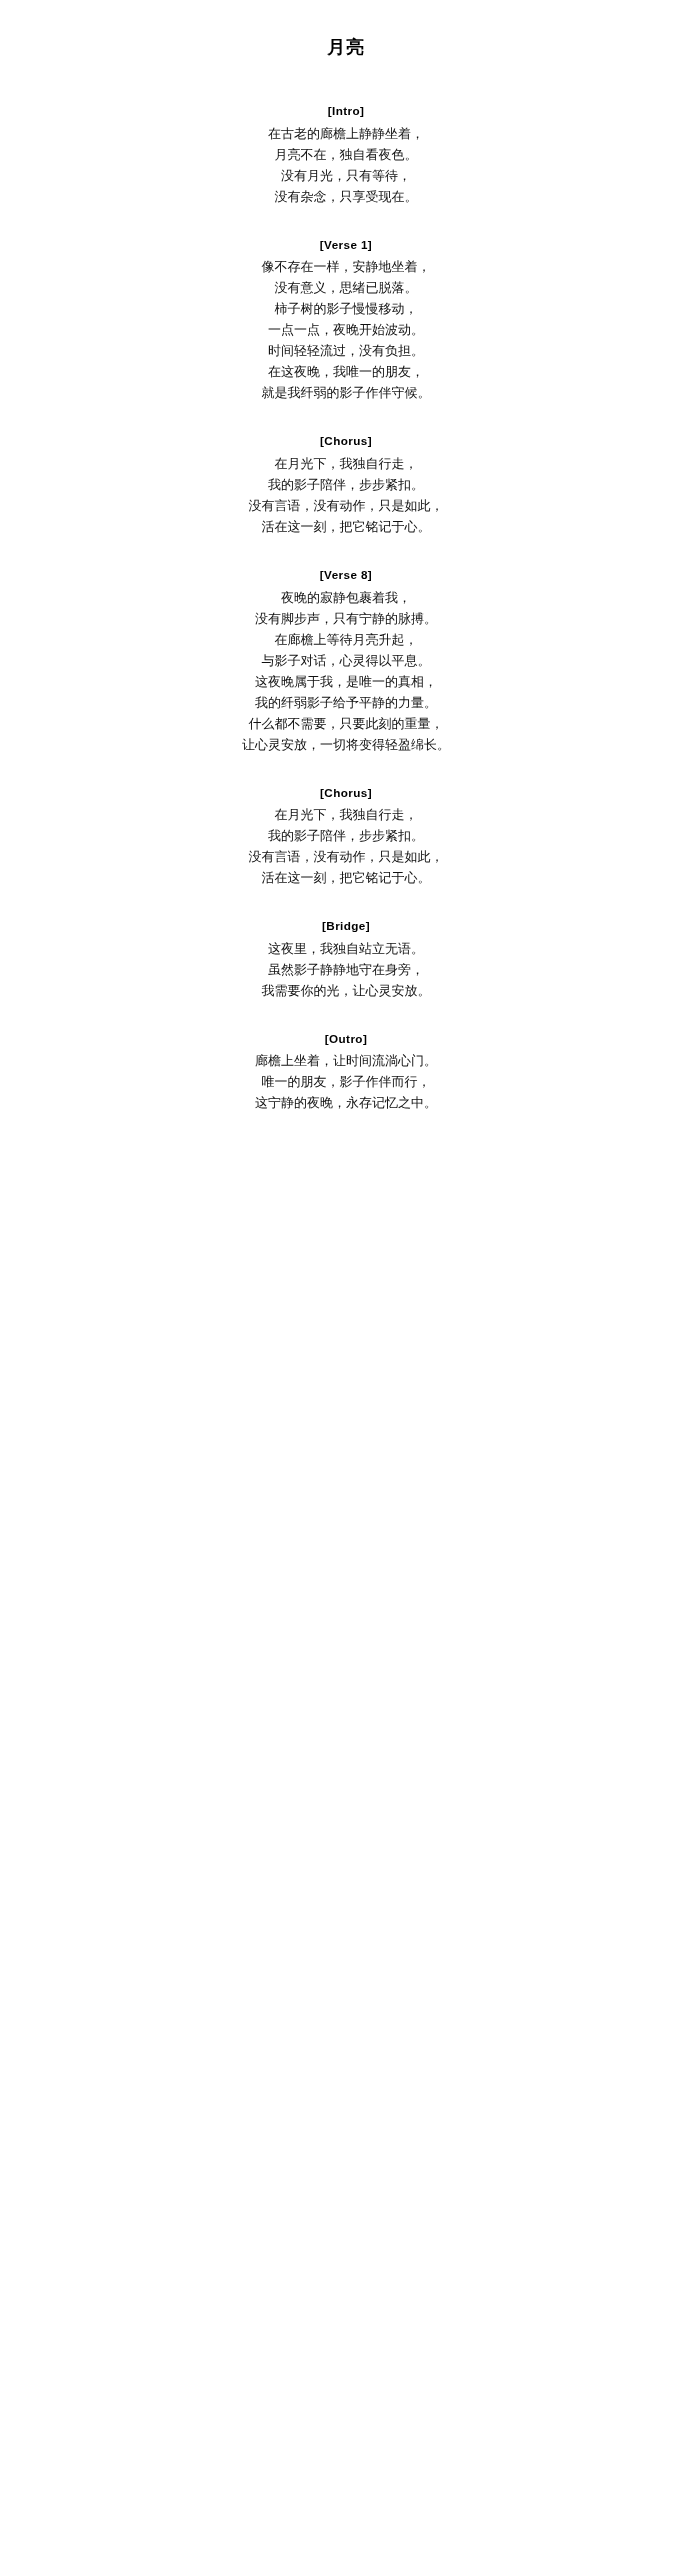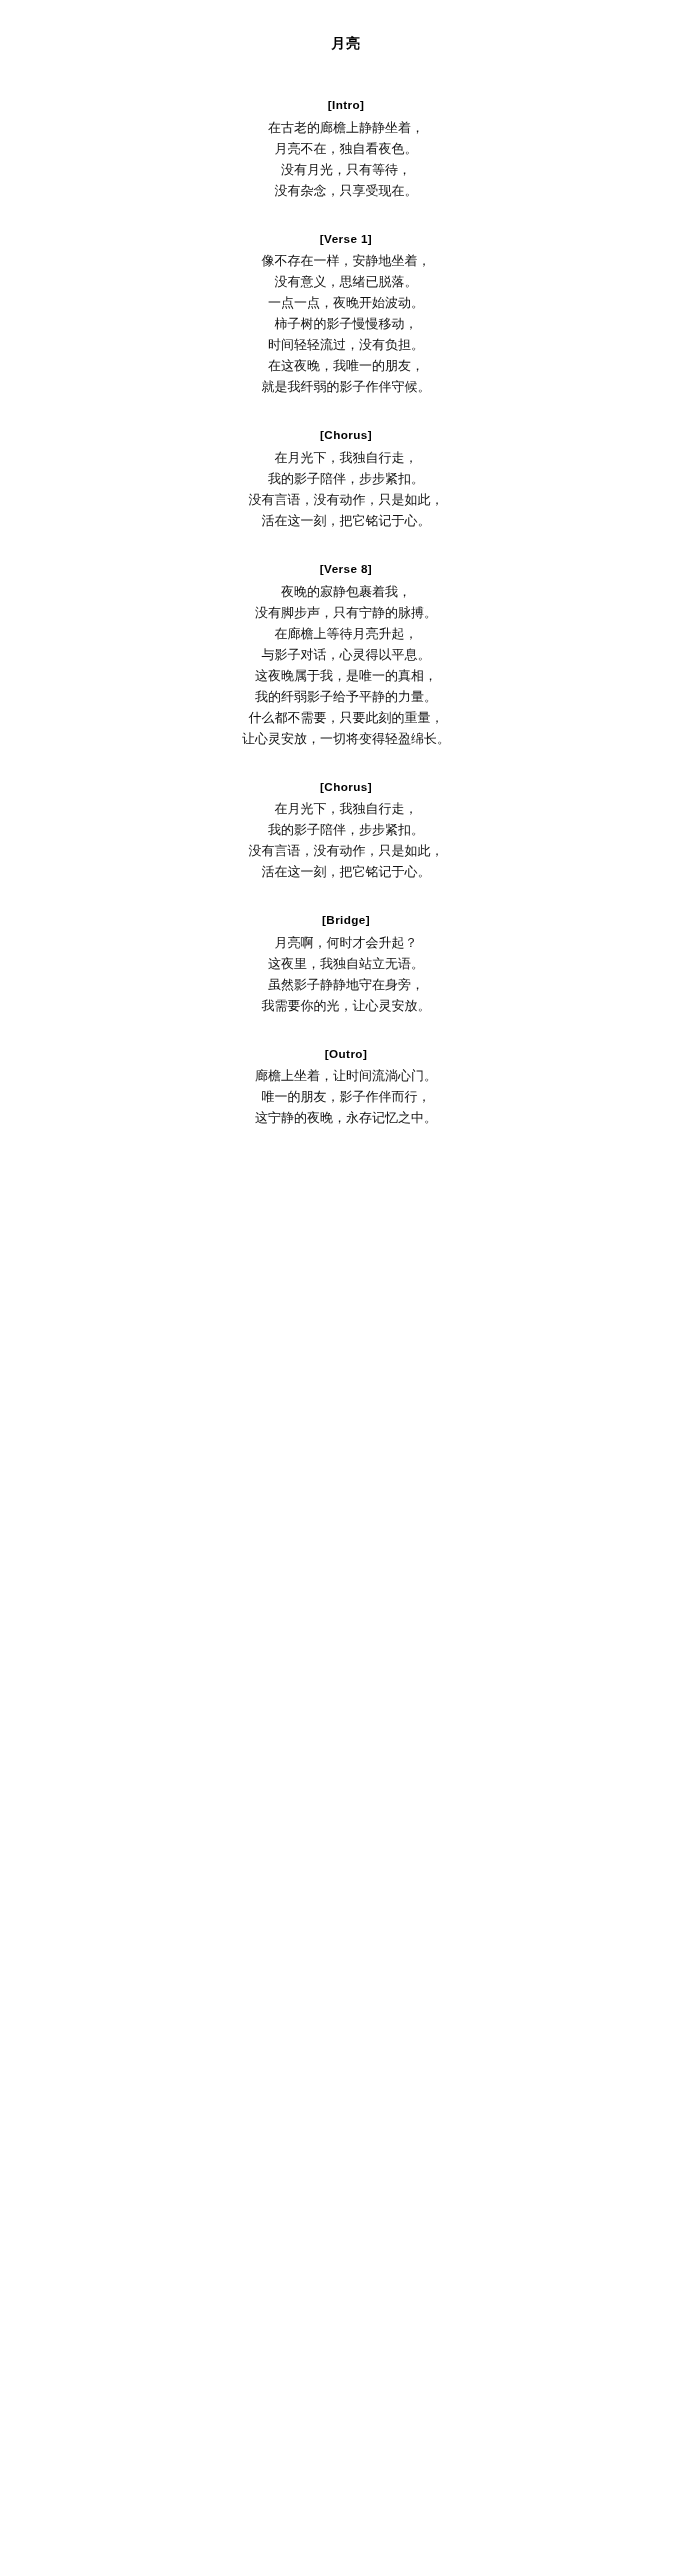--- a/index.html
+++ b/index.html
@@ -14,21 +14,21 @@
     color: #111111;
   }
   .page {
     width: 346px;
     margin: 0 auto;
     padding-top: 24px;
     box-sizing: border-box;
   }
   .song-title {
     text-align: center;
-    font-size: 14px;
+    font-size: 18px;
     font-weight: bold;
     letter-spacing: 0.8px;
     margin: 11.3px 0 0 0;
     color: #000000;
   }
   .sections {
     margin-top: 45px;
   }
   .section {
     margin-bottom: 31px;
@@ -59,22 +59,22 @@
         <div class="section-label">[Intro]</div>
         <div class="line">在古老的廊檐上静静坐着，</div>
         <div class="line">月亮不在，独自看夜色。</div>
         <div class="line">没有月光，只有等待，</div>
         <div class="line">没有杂念，只享受现在。</div>
       </div>
       <div class="section">
         <div class="section-label">[Verse 1]</div>
         <div class="line">像不存在一样，安静地坐着，</div>
         <div class="line">没有意义，思绪已脱落。</div>
+        <div class="line">柿子树的影子慢慢移动，</div>
         <div class="line">一点一点，夜晚开始波动。</div>
-        <div class="line">柿子树的影子慢慢移动，</div>
         <div class="line">时间轻轻流过，没有负担。</div>
         <div class="line">在这夜晚，我唯一的朋友，</div>
         <div class="line">就是我纤弱的影子作伴守候。</div>
       </div>
       <div class="section">
         <div class="section-label">[Chorus]</div>
         <div class="line">在月光下，我独自行走，</div>
         <div class="line">我的影子陪伴，步步紧扣。</div>
         <div class="line">没有言语，没有动作，只是如此，</div>
         <div class="line">活在这一刻，把它铭记于心。</div>
@@ -92,21 +92,20 @@
       </div>
       <div class="section">
         <div class="section-label">[Chorus]</div>
         <div class="line">在月光下，我独自行走，</div>
         <div class="line">我的影子陪伴，步步紧扣。</div>
         <div class="line">没有言语，没有动作，只是如此，</div>
         <div class="line">活在这一刻，把它铭记于心。</div>
       </div>
       <div class="section">
         <div class="section-label">[Bridge]</div>
-        <div class="line">月亮啊，何时才会升起？</div>
         <div class="line">这夜里，我独自站立无语。</div>
         <div class="line">虽然影子静静地守在身旁，</div>
         <div class="line">我需要你的光，让心灵安放。</div>
       </div>
       <div class="section">
         <div class="section-label">[Outro]</div>
         <div class="line">廊檐上坐着，让时间流淌心门。</div>
         <div class="line">唯一的朋友，影子作伴而行，</div>
         <div class="line">这宁静的夜晚，永存记忆之中。</div>
       </div>

